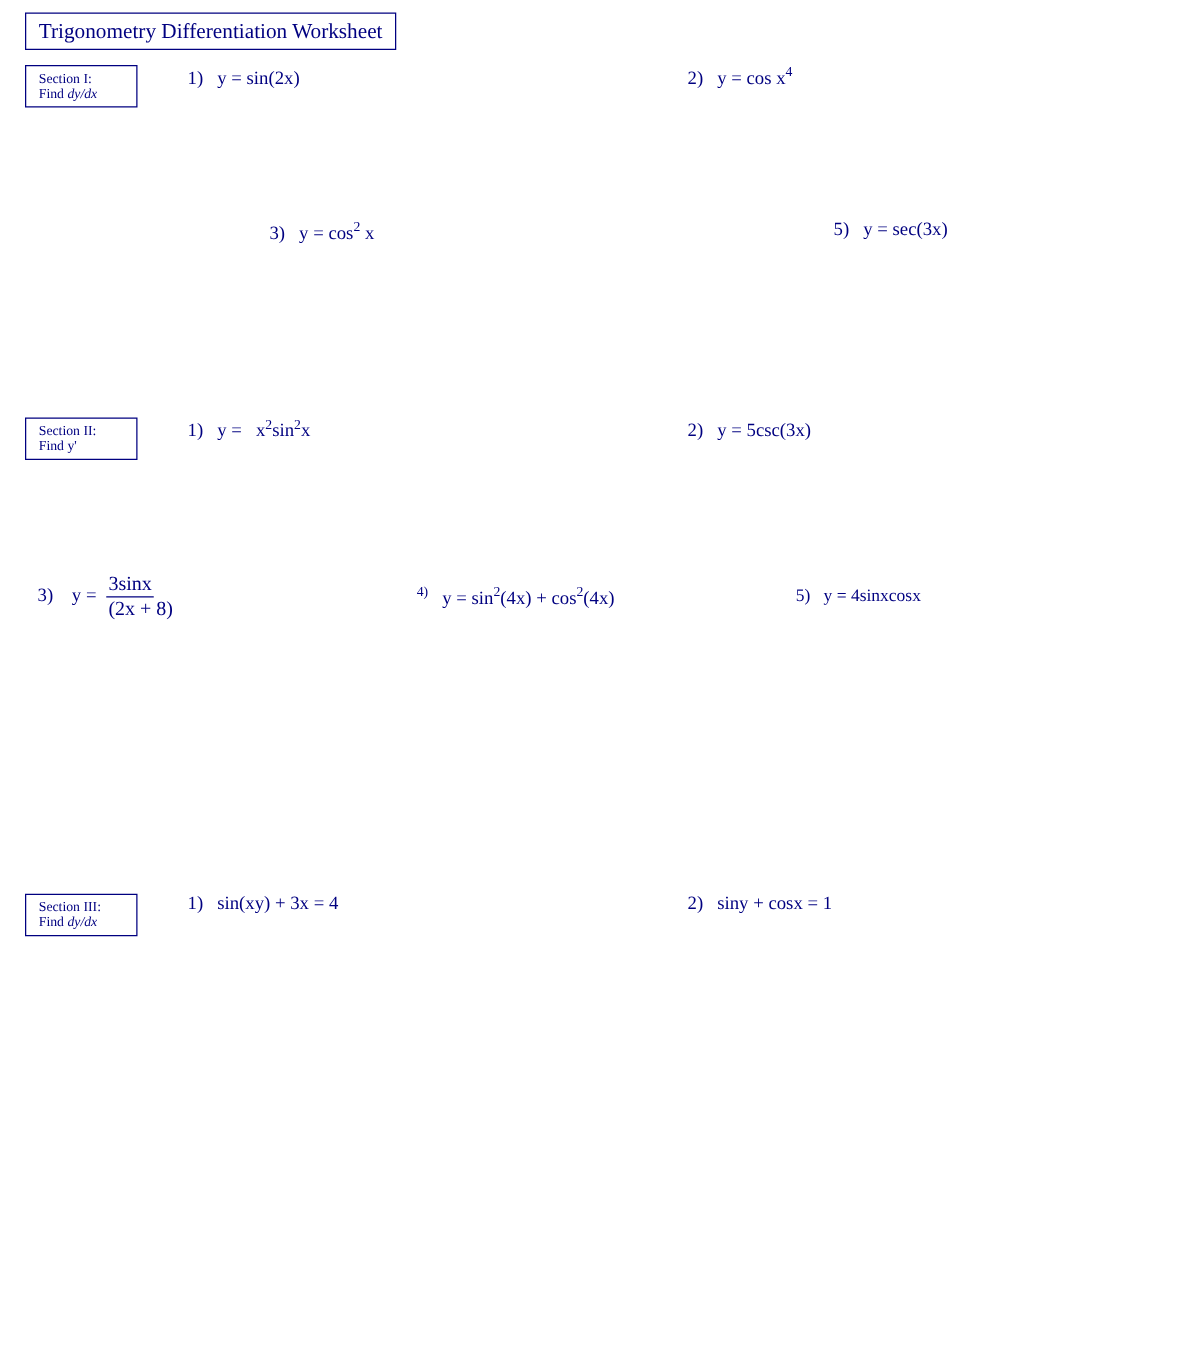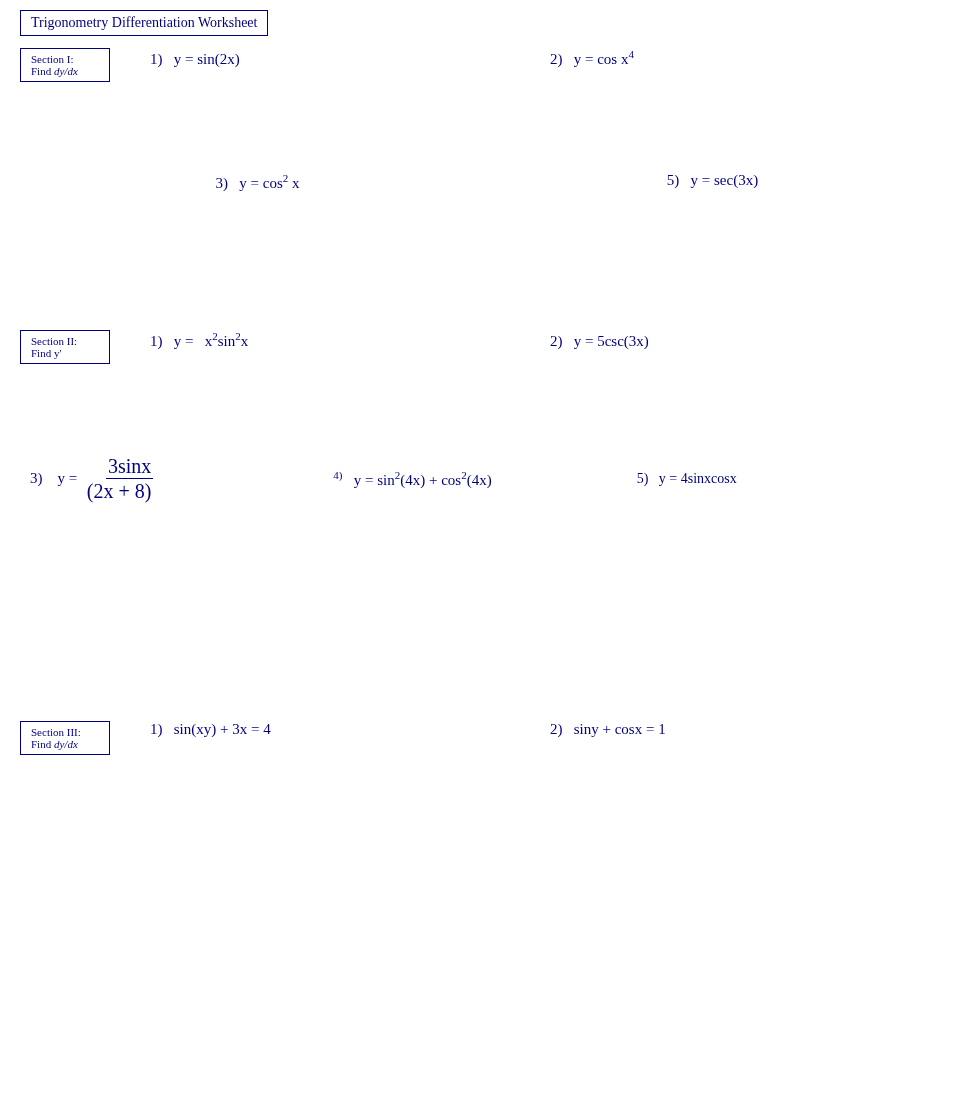--- a/index.html
+++ b/index.html
@@ -14,21 +14,21 @@
       color: #000080;
       width: 960px;
       min-height: 1096px;
       padding: 10px 20px;
     }
     .title-box {
       border: 1px solid #000080;
       display: inline-block;
       padding: 4px 10px;
       margin-bottom: 12px;
-      font-size: 14px;
+      font-size: 17px;
     }
     .section-box {
       border: 1px solid #000080;
       display: inline-block;
       padding: 4px 10px;
       min-width: 90px;
       font-size: 11px;
       vertical-align: top;
     }
     .section-row {
@@ -46,23 +46,23 @@
     }
     .section-gap-sm {
       height: 50px;
     }
     sup {
       font-size: 11px;
     }
     .frac {
       display: inline-flex;
       flex-direction: column;
-      align-items: flex-end;
+      align-items: flex-start;
       vertical-align: middle;
-      font-size: 20px;
+      font-size: 16px;
       line-height: 1.2;
     }
     .frac-num {
       border-bottom: 1px solid #000080;
       padding: 0 2px;
     }
     .frac-den {
       padding: 0 2px;
     }
     .italic {

